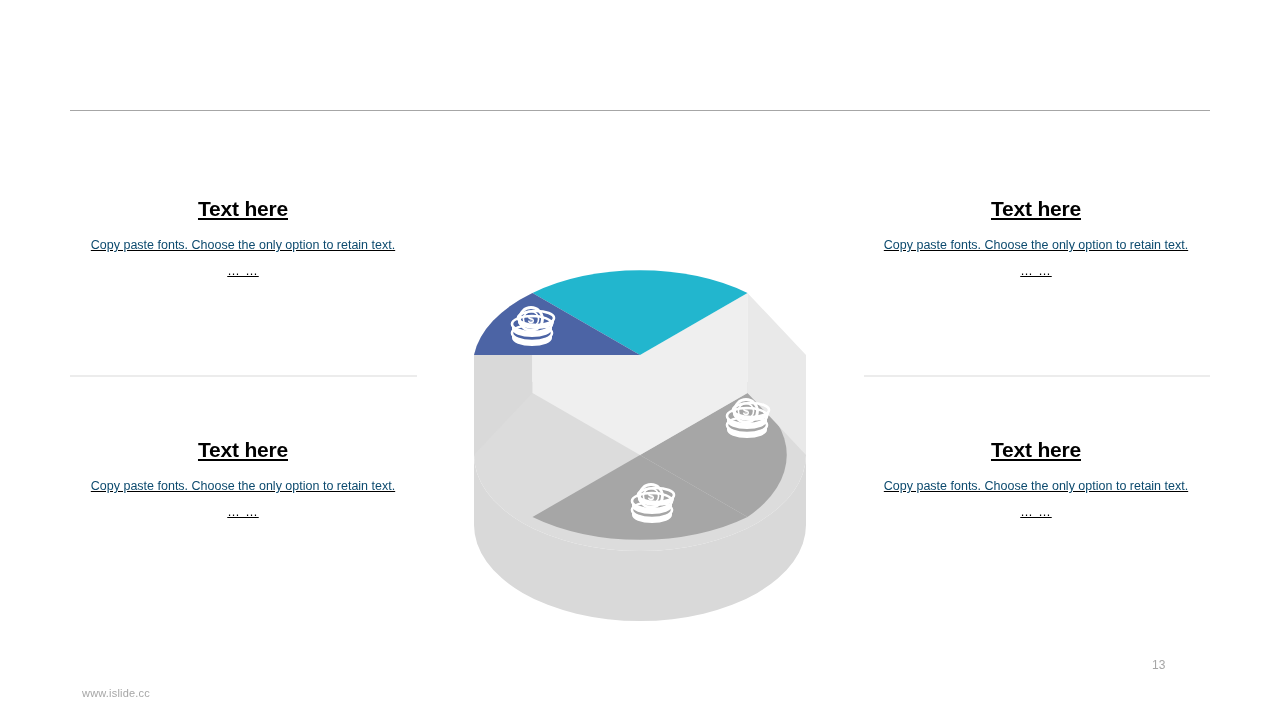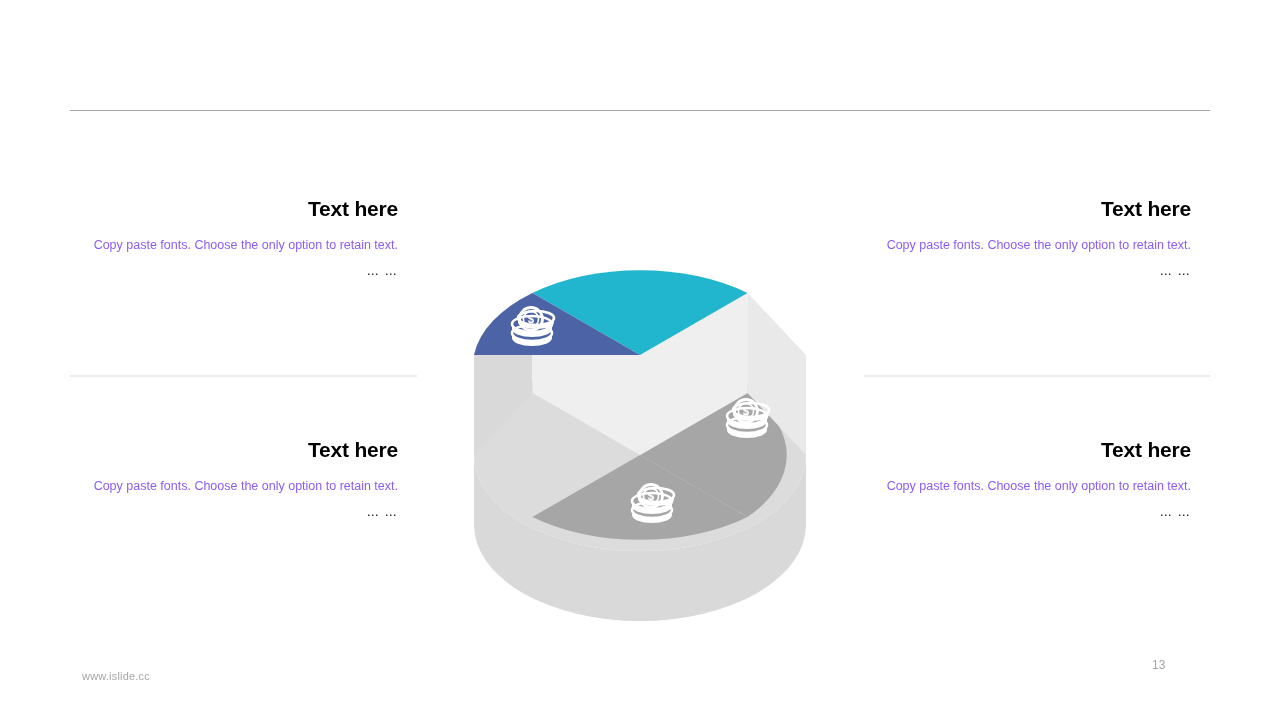--- a/index.html
+++ b/index.html
@@ -21,45 +21,45 @@
   .rule-left{
     position:absolute;left:70px;top:375px;width:347px;height:2px;
     background:#ececec;
   }
   .rule-right{
     position:absolute;left:864px;top:375px;width:346px;height:2px;
     background:#ececec;
   }
 
   
-  .block{position:absolute;width:310px;text-align:right;}
+  .block{position:absolute;width:310px;text-align:center;text-decoration:underline;}
   .block .title{
     font-size:21px;font-weight:bold;color:#000;
     line-height:1.2;margin:0 0 14px 0;letter-spacing:-0.2px;
   }
   .block .body{
-    font-size:12.5px;color:#8b5cf6;line-height:1.62;margin:0;
+    font-size:12.5px;color:#0c4a6e;line-height:1.62;margin:0;
   }
   .block .dots{
     font-size:12.5px;color:#000;line-height:1.62;margin:6px 0 0 0;
     letter-spacing:1px;
   }
 
   .b-tl{left:88px;top:196px;}
   .b-bl{left:88px;top:437px;}
   .b-tr{left:881px;top:196px;}
   .b-br{left:881px;top:437px;}
 
   
   .graphic{position:absolute;left:440px;top:160px;width:400px;height:490px;}
   .graphic svg{display:block;width:400px;height:490px;}
 
   
   .footer-url{
-    position:absolute;left:82px;top:670px;
+    position:absolute;left:82px;top:687px;
     font-size:11px;color:#a6a6a6;letter-spacing:0.2px;
   }
   .footer-page{
     position:absolute;left:1152px;top:658px;width:40px;
     font-size:12px;color:#a6a6a6;text-align:left;
   }
 </style>
 </head>
 <body>
 

